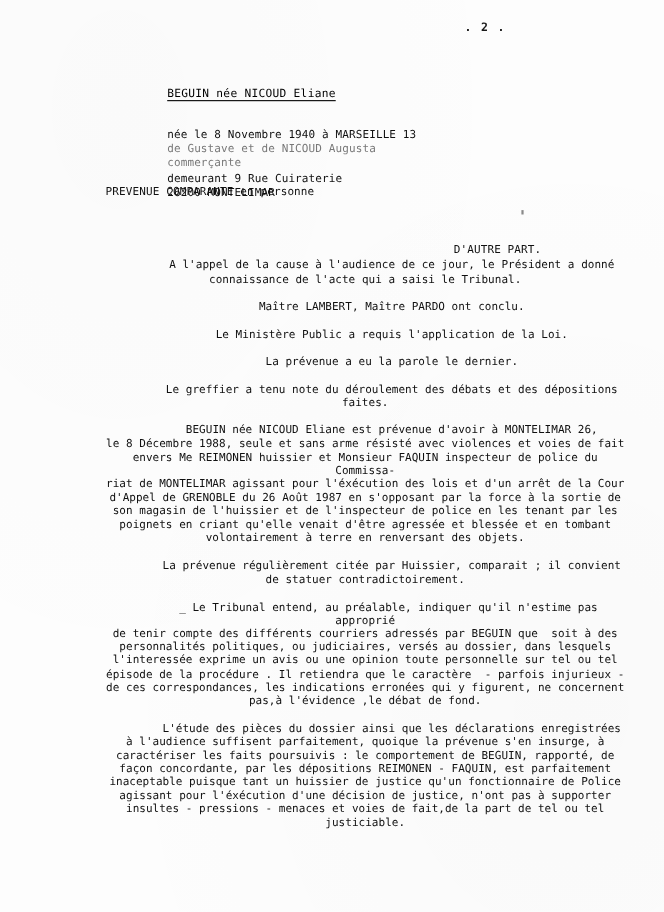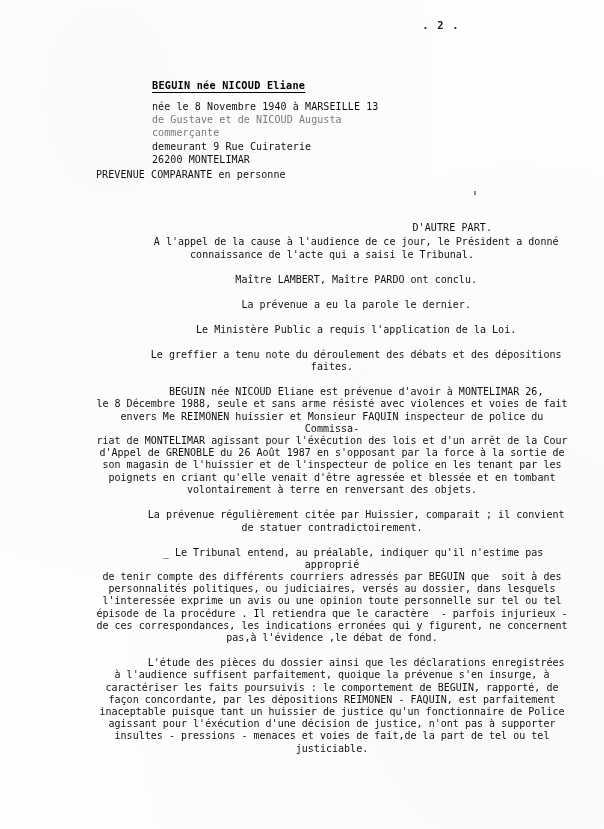--- a/index.html
+++ b/index.html
@@ -48,25 +48,25 @@
   }
 
   .ident {
     position: absolute;
     top: 80px;
     left: 152px;
     width: 400px;
   }
   .ident-name {
     font-size: 10.2px;
-    font-weight: bold;
+    font-weight: normal;
     letter-spacing: 0.25px;
     text-decoration: underline;
     text-underline-offset: 2.5px;
-    margin-bottom: 9px;
+    margin-bottom: 25px;
     color: #000;
   }
   .ident-line {
     font-size: 10px;
     line-height: 13.2px;
     letter-spacing: 0.1px;
     white-space: pre;
   }
   
   .faded-1 { color: #5d5d5d; opacity: 0.82; }
@@ -141,22 +141,22 @@
 
   <div class="autrepart">
     <span class="tick"></span>
     <span>D'AUTRE PART.</span>
   </div>
 
   <div class="body">
     <p class="para">        A l'appel de la cause à l'audience de ce jour, le Président a donné
 connaissance de l'acte qui a saisi le Tribunal.</p>
     <p class="para">        Maître LAMBERT, Maître PARDO ont conclu.</p>
+    <p class="para">        Le Ministère Public a requis l'application de la Loi.</p>
     <p class="para">        La prévenue a eu la parole le dernier.</p>
-    <p class="para">        Le Ministère Public a requis l'application de la Loi.</p>
     <p class="para">        Le greffier a tenu note du déroulement des débats et des dépositions
 faites.</p>
     <p class="para dense">        BEGUIN née NICOUD Eliane est prévenue d'avoir à MONTELIMAR 26,
 le 8 Décembre 1988, seule et sans arme résisté avec violences et voies de fait
 envers Me REIMONEN huissier et Monsieur FAQUIN inspecteur de police du Commissa-
 riat de MONTELIMAR agissant pour l'éxécution des lois et d'un arrêt de la Cour
 d'Appel de GRENOBLE du 26 Août 1987 en s'opposant par la force à la sortie de
 son magasin de l'huissier et de l'inspecteur de police en les tenant par les
 poignets en criant qu'elle venait d'être agressée et blessée et en tombant
 volontairement à terre en renversant des objets.</p>

